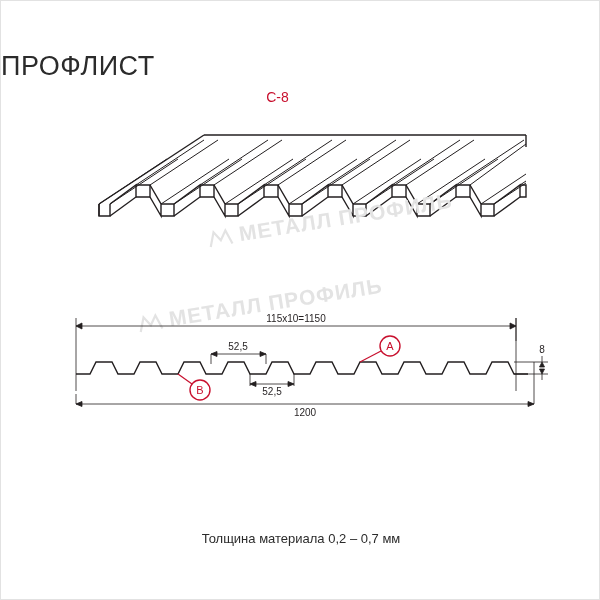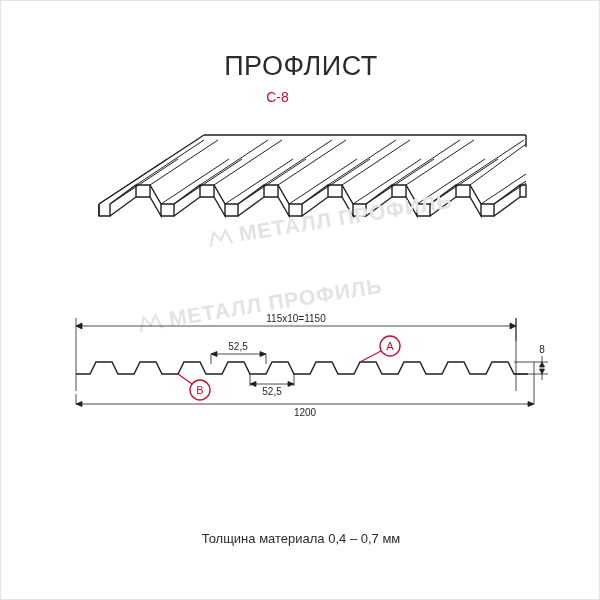--- a/index.html
+++ b/index.html
@@ -19,21 +19,20 @@
     height: 600px;
     box-sizing: border-box;
     border: 1px solid #e2e2e2;
     background: #ffffff;
   }
   .title {
     position: absolute;
     top: 50px;
     left: 0;
     width: 600px;
-    text-align: center;
     font-size: 27px;
     letter-spacing: 0.5px;
     color: #2b2b2b;
     font-family: "Liberation Sans", sans-serif;
   }
   .subtitle {
     position: absolute;
     top: 88px;
     left: 0;
     width: 553px;
@@ -289,15 +288,15 @@
 
       <g>
         <path class="callout-line" d="M122,78 L136,88"></path>
         <circle class="callout-circle" cx="144" cy="94" r="10"></circle>
         <text class="callout-text" x="144" y="98" text-anchor="middle">В</text>
       </g>
 
     </svg>
   </div>
 
-  <div class="footer">Толщина материала 0,4 – 0,7 мм</div>
+  <div class="footer">Толщина материала 0,2 – 0,7 мм</div>
 
 </div>
 
 </body></html>

